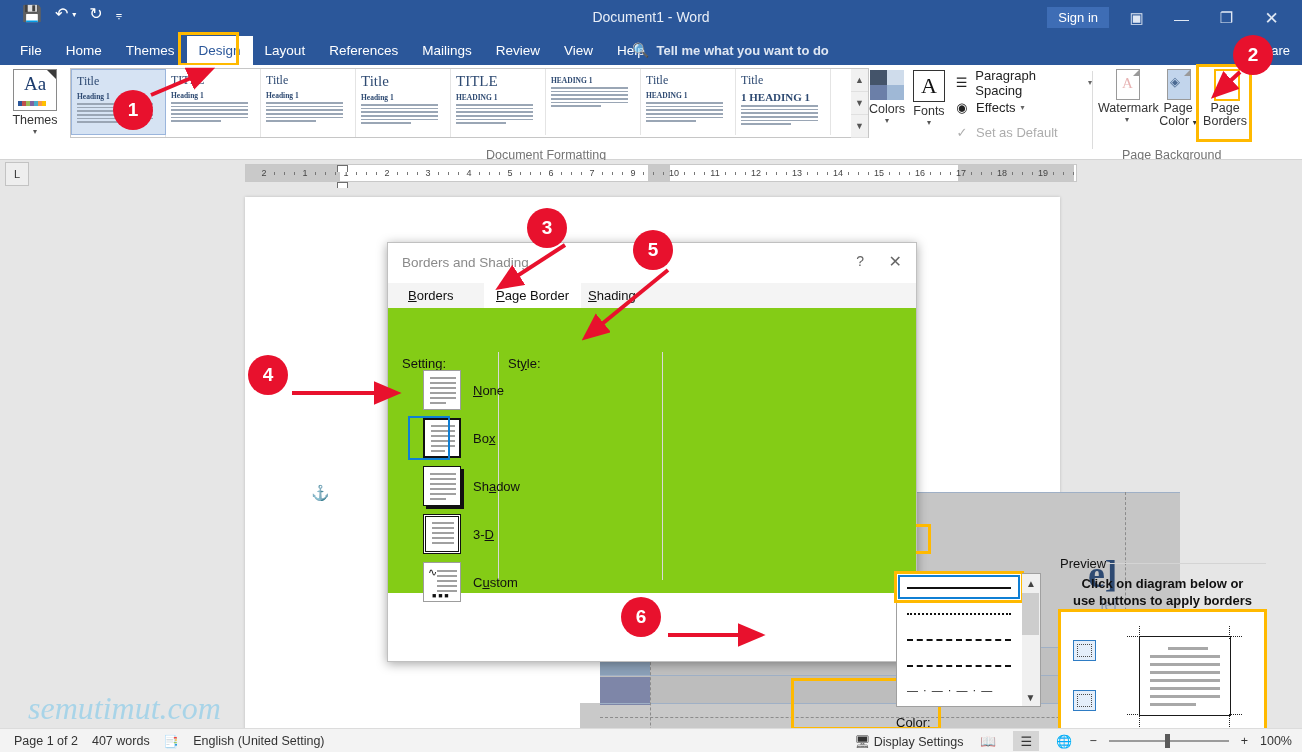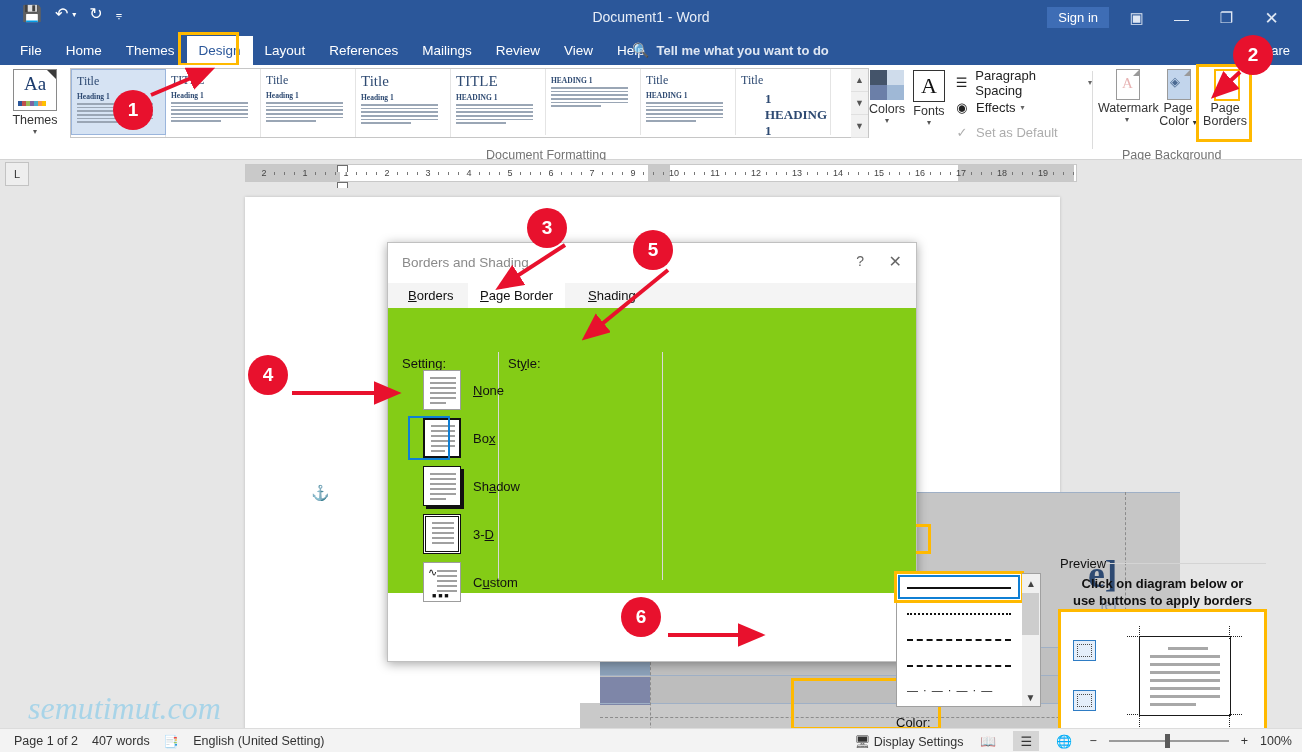--- a/index.html
+++ b/index.html
@@ -318,21 +318,21 @@
             <i style="width: 92%;"></i>
             <i style="width: 92%;"></i>
             <i style="width: 92%;"></i>
             <i style="width: 92%;"></i>
             <i style="width: 92%;"></i>
             <i style="width: 60%;"></i>
           </div>
         </div>
         <div class="gal-item">
           <div class="gi-title" style="font-size: 12px;">Title</div>
-          <div class="gi-head" style="font-size: 13px; margin-top: 3px; margin-left: 24px;">1  HEADING 1</div>
+          <div class="gi-head" style="font-size: 11px; margin-top: 3px;">1  HEADING 1</div>
           <div class="gi-lines">
             <i style="width: 92%;"></i>
             <i style="width: 92%;"></i>
             <i style="width: 92%;"></i>
             <i style="width: 92%;"></i>
             <i style="width: 92%;"></i>
             <i style="width: 60%;"></i>
           </div>
         </div>
         <div class="gal-item"></div>
@@ -596,21 +596,21 @@
     <div class="watermark">semutimut.com</div>
   </div>
 
   <div class="dialog">
     <div class="dlg-title">Borders and Shading</div>
     <div class="dlg-help">?</div>
     <div class="dlg-close">✕</div>
 
     <div class="dlg-tabs">
       <div class="dtab" style="left:8px;"><u>B</u><span>orders</span></div>
-      <div class="dtab act" style="left:80px;"><u>P</u>age Border</div>
+      <div class="dtab act" style="left:96px;"><u>P</u>age Border</div>
       <div class="dtab" style="left:188px;"><u>S</u>hading</div>
     </div>
     <div class="goldbox" style="left:452px;top:281px;width:91px;height:30px;"></div>
 
     <div class="dlg-body">
       <div class="sec-label" style="left:14px;top:48px;">Setting:</div>
       <div class="sec-label" style="left:120px;top:48px;">St<u>y</u>le:</div>
       <div class="vsep" style="left:110px;top:44px;height:228px;"></div>
       <div class="vsep" style="left:274px;top:44px;height:228px;"></div>
 

